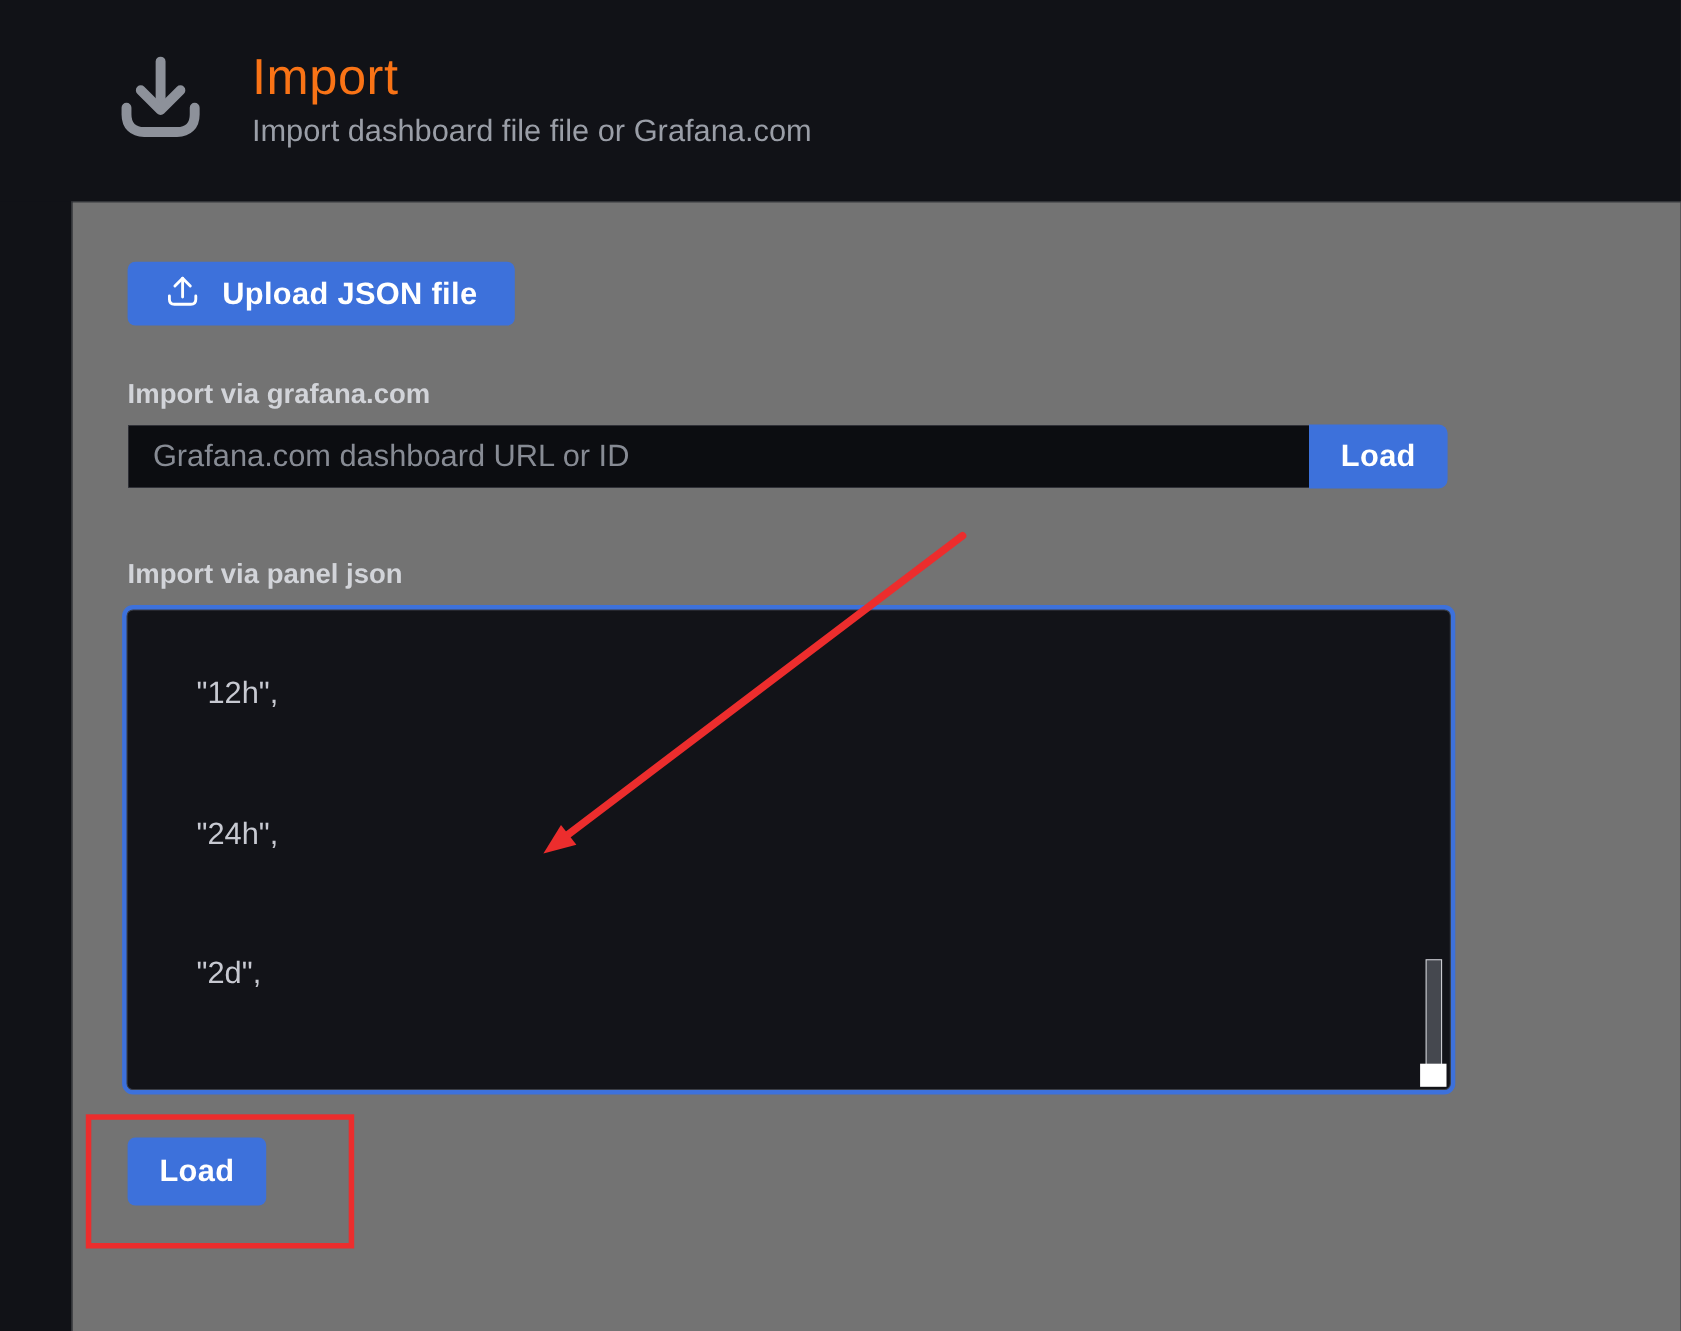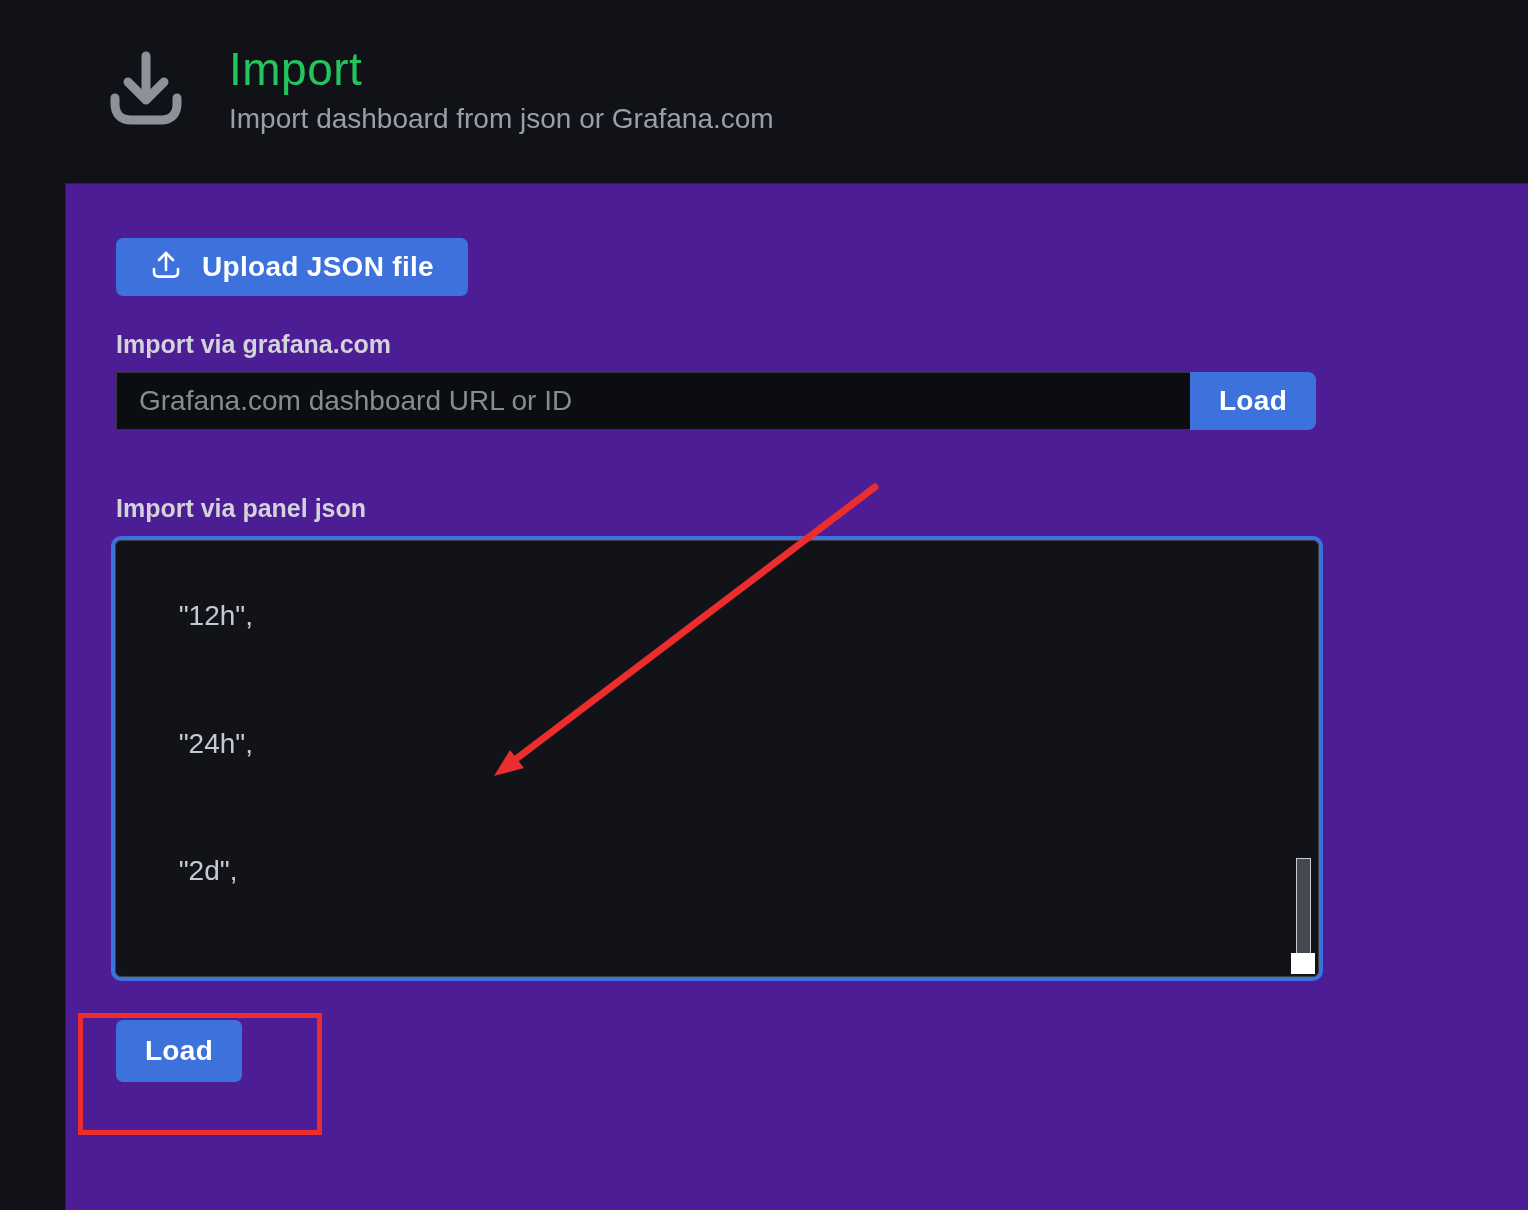--- a/index.html
+++ b/index.html
@@ -16,51 +16,51 @@
   .header {
     position: absolute; left: 0; top: 0; right: 0; height: 183px;
     background: #111217;
   }
   .header-inner {
     display: flex; align-items: center; gap: 42px;
     padding: 44px 0 0 105px;
   }
   .header-icon { width: 82px; height: 82px; flex: 0 0 auto; }
   .page-title {
-    font-size: 46px; font-weight: 400; color: #22c55e; letter-spacing: 0.5px;
+    font-size: 46px; font-weight: 400; color: #f97316; letter-spacing: 0.5px;
     line-height: 1.1;
   }
   .page-subtitle {
     font-size: 28px; font-weight: 400; color: #9a9ea7; margin-top: 8px;
   }
 
   
   .panel {
     position: absolute; left: 65px; top: 183px; right: 0; bottom: 0;
-    background: #4c1d95;
+    background: #737373;
     border-top: 1px solid #26282e;
     border-left: 1px solid #26282e;
     padding: 54px 0 0 50px;
   }
 
   .btn {
     display: inline-flex; align-items: center; justify-content: center;
     background: #3d71db; color: #ffffff; border: none; cursor: pointer;
     font-family: "Liberation Sans", sans-serif; font-weight: 700;
     font-size: 28px; letter-spacing: 0.3px;
   }
   .upload-btn {
     height: 58px; padding: 0 34px; border-radius: 7px; gap: 20px;
   }
   .upload-btn svg { width: 32px; height: 32px; }
 
   .section-label {
     font-size: 25px; font-weight: 700; color: #d2d4d9; line-height: 29px;
   }
-  .gcom-label { margin-top: 34px; }
+  .gcom-label { margin-top: 48px; }
   .gcom-row { display: flex; width: 1200px; margin-top: 13px; justify-content: space-between; }
   .gcom-input {
     flex: 1 1 auto; height: 58px;
     background: #0c0d11; border: 1px solid #34363e; border-right: none;
     border-radius: 2px 0 0 2px;
     color: #d2d4d9; font-size: 28px; font-family: "Liberation Sans", sans-serif;
     padding: 0 22px; outline: none;
   }
   .gcom-input::placeholder { color: #878b94; }
   .load-btn-top {
@@ -121,21 +121,21 @@
     <div class="header-inner">
       <span>
         <svg class="header-icon" viewBox="0 0 82 82" fill="none">
           <path d="M41 10 V50" stroke="#8d919a" stroke-width="9" stroke-linecap="round"></path>
           <path d="M23 36 L41 54 L59 36" stroke="#8d919a" stroke-width="9" stroke-linecap="round" stroke-linejoin="round"></path>
           <path d="M10 52 v6 c0 10 6 16 16 16 h30 c10 0 16-6 16-16 v-6" stroke="#8d919a" stroke-width="9" stroke-linecap="round" fill="none"></path>
         </svg>
       </span>
       <div>
         <div class="page-title">Import</div>
-        <div class="page-subtitle">Import dashboard from json or Grafana.com</div>
+        <div class="page-subtitle">Import dashboard file file or Grafana.com</div>
       </div>
     </div>
   </div>
 
   <div class="panel">
 
     <button class="btn upload-btn">
       <span>
         <svg viewBox="0 0 32 32" fill="none">
           <path d="M16 22 V5" stroke="#ffffff" stroke-width="2.6" stroke-linecap="round"></path>

